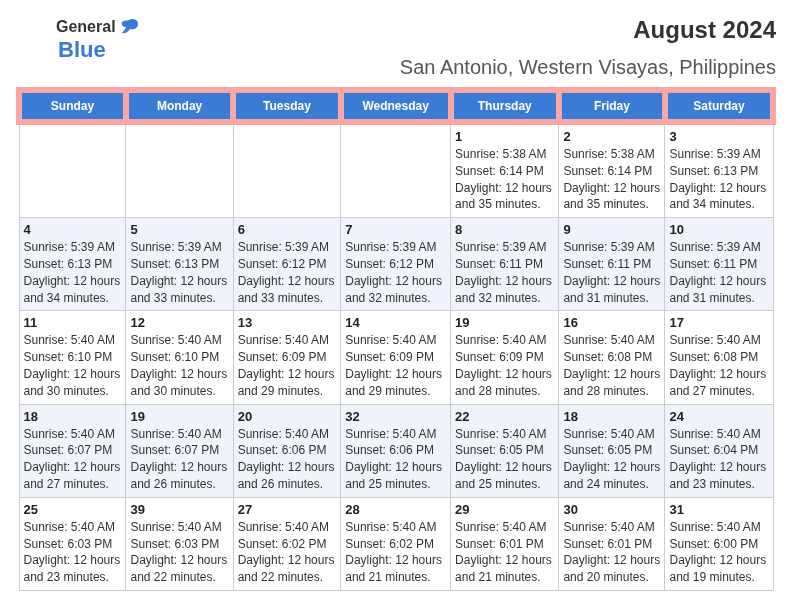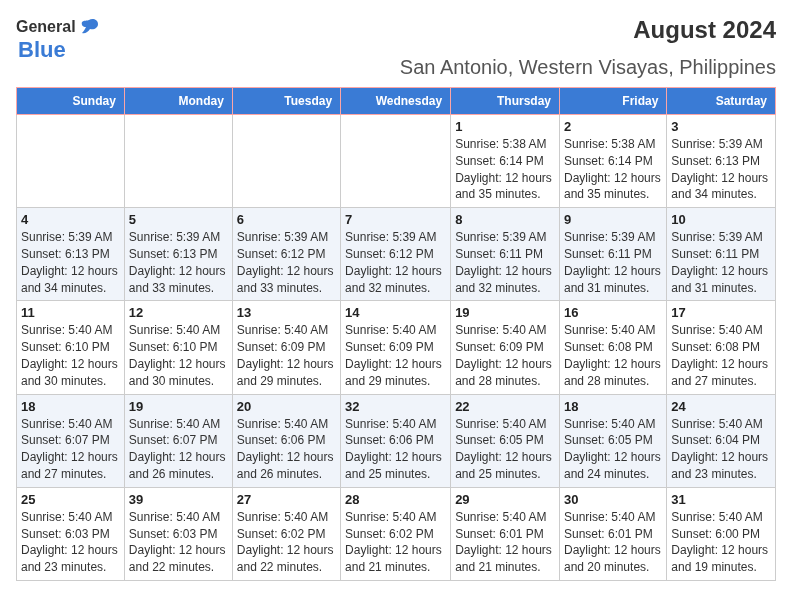--- a/index.html
+++ b/index.html
@@ -13,20 +13,21 @@
     .header-section {
       display: flex;
       justify-content: space-between;
       align-items: flex-start;
       margin-bottom: 8px;
     }
     .logo {
       display: flex;
       align-items: center;
       gap: 4px;
+      margin-left: 40px;
     }
     .logo-text-general {
       font-size: 16px;
       font-weight: bold;
       color: #333;
     }
     .logo-text-blue {
       font-size: 22px;
       font-weight: bold;
       color: #3a7bd5;
@@ -48,24 +49,24 @@
       width: 100%;
       border-collapse: collapse;
       font-size: 11px;
     }
     thead tr {
       background-color: #3a7bd5;
       color: #fff;
     }
     thead th {
       padding: 6px 8px;
-      text-align: right;
+      text-align: center;
       font-size: 12px;
       font-weight: bold;
-      border: 1px solid #fca5a5;
+      border: 6px solid #fca5a5;
     }
     tbody tr {
       vertical-align: top;
     }
     tbody td {
       border: 1px solid #ccc;
       padding: 4px;
       min-height: 80px;
       height: 80px;
       width: 113px;

